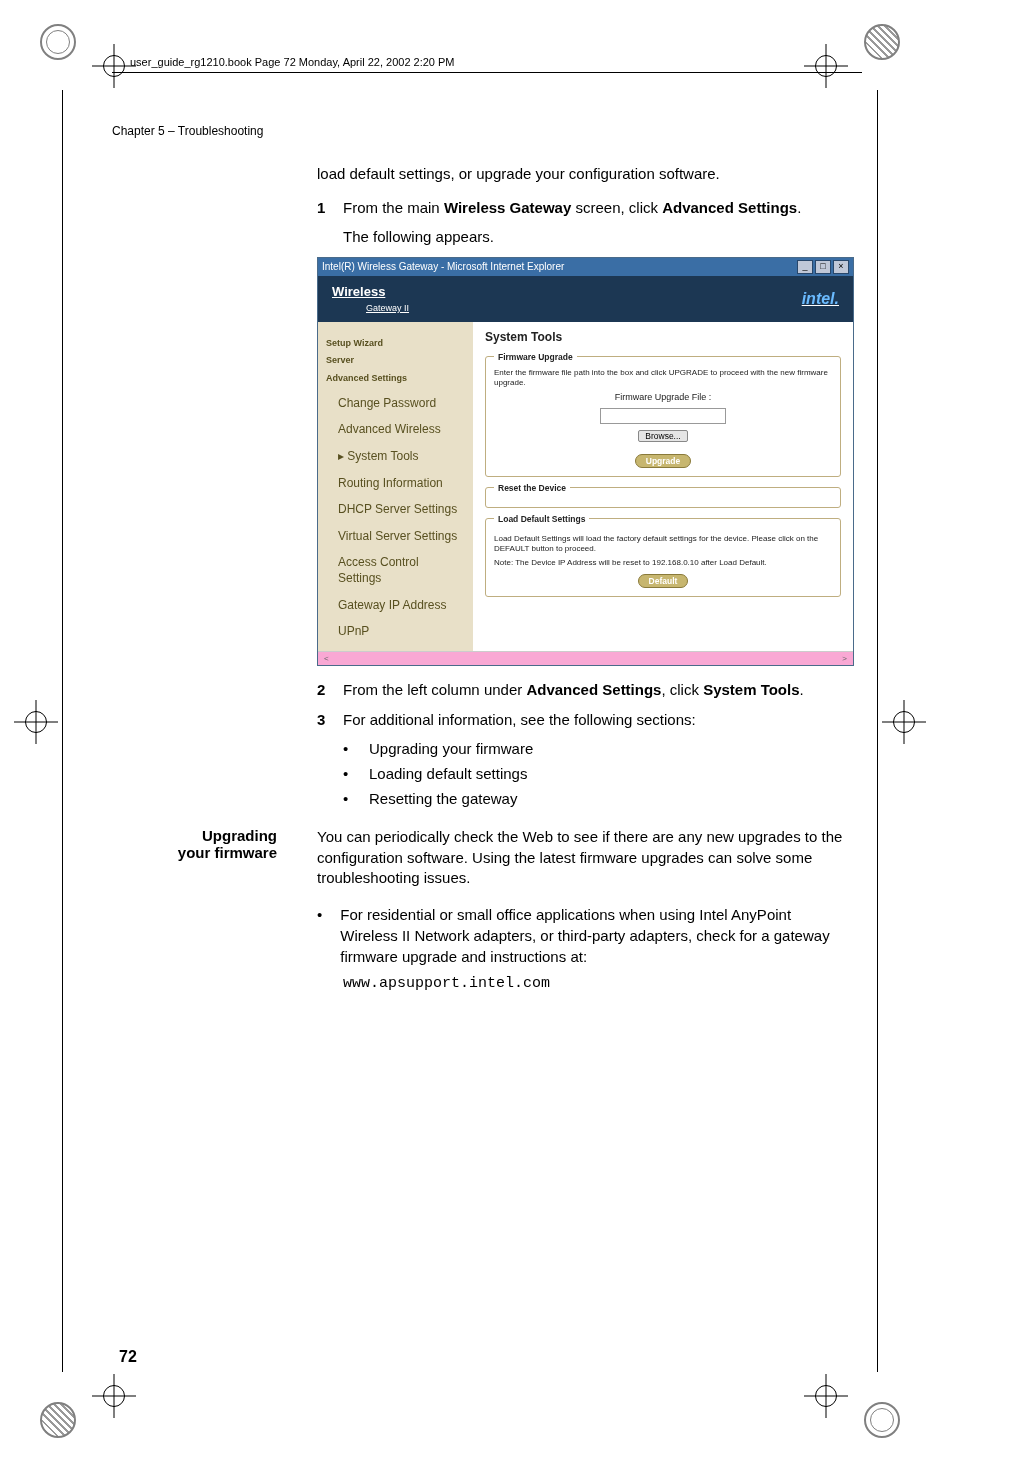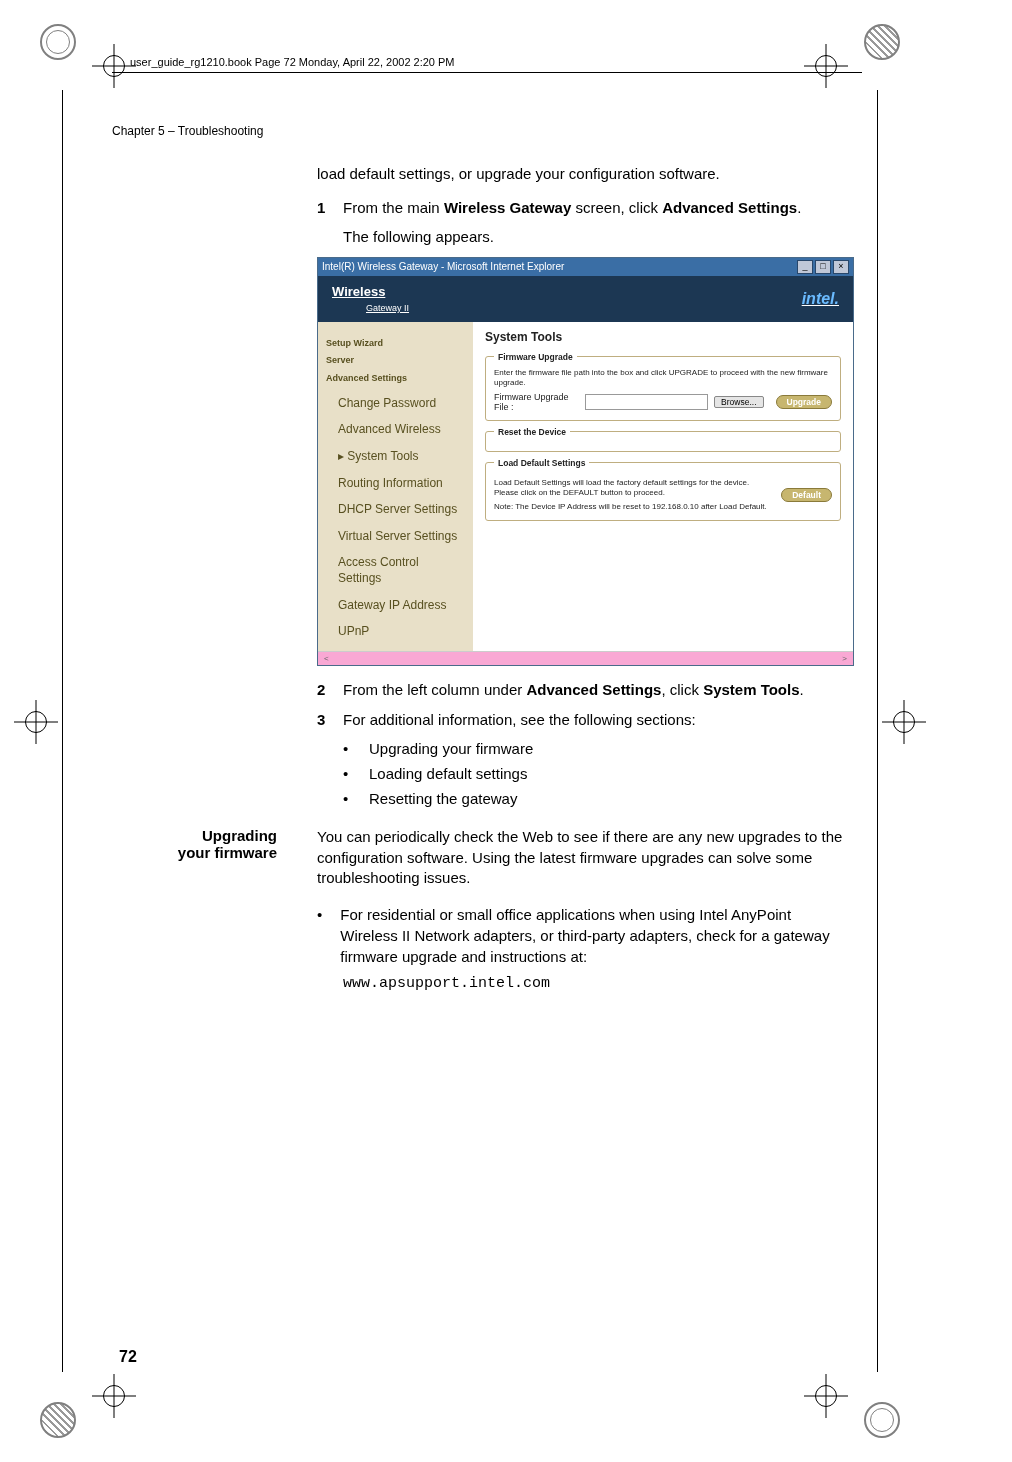--- a/index.html
+++ b/index.html
@@ -151,21 +151,21 @@
     width:155px;background:#e8e0c8;padding:10px 8px;box-sizing:border-box;color:#585020;
     font-size:9px;line-height:1.3;
   }
   .shot .side .lv1{font-weight:bold;margin:6px 0;}
   .shot .side .lv2{margin:11px 0 1px 12px;font-size:12px;}
   .shot .side .sel::before{content:"\25B8  ";}
   .shot .panel{flex:1;padding:8px 12px;color:#222;font-size:9px;}
   .shot .panel h3{font-size:12px;margin:0 0 8px;}
   .shot fieldset{border:1px solid #bfae80;border-radius:3px;margin:6px 0;padding:6px 8px 8px;}
   .shot legend{font-weight:bold;font-size:8.5px;padding:0 4px;}
-  .shot .row{display:flex;align-items:center;gap:6px;margin-top:4px;}
+  .shot .row{display:flex;align-items:center;gap:6px;margin-top:4px;flex-direction:column;}
   .shot .txt{flex:1;line-height:1.25;font-size:8px;}
   .shot input[type=text]{width:120px;height:14px;border:1px solid #999;font-size:9px;padding:0 2px;}
   .shot .btn{background:#c7b66f;border:1px solid #8a7a3a;color:#fff;border-radius:10px;padding:1px 10px;font-size:8.5px;font-weight:bold;}
   .shot .btn-file{background:#e5e5e5;border:1px solid #888;color:#000;border-radius:2px;padding:0 6px;font-size:8.5px;}
   .shot .scroll-note{font-size:8px;color:#666;padding:2px 6px;border-top:1px solid #ccc;display:flex;justify-content:space-between;}
   b{font-weight:bold;}
 </style>
 </head>
 <body>
 

